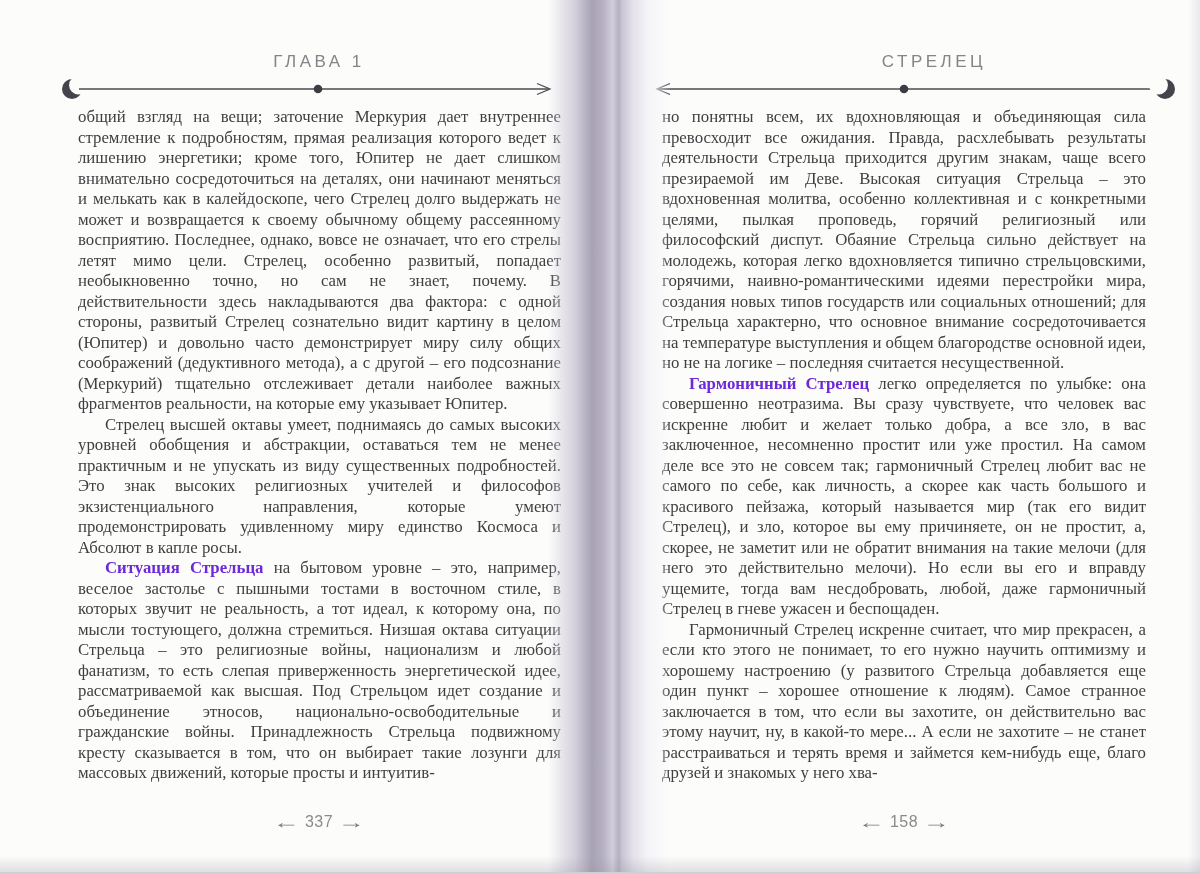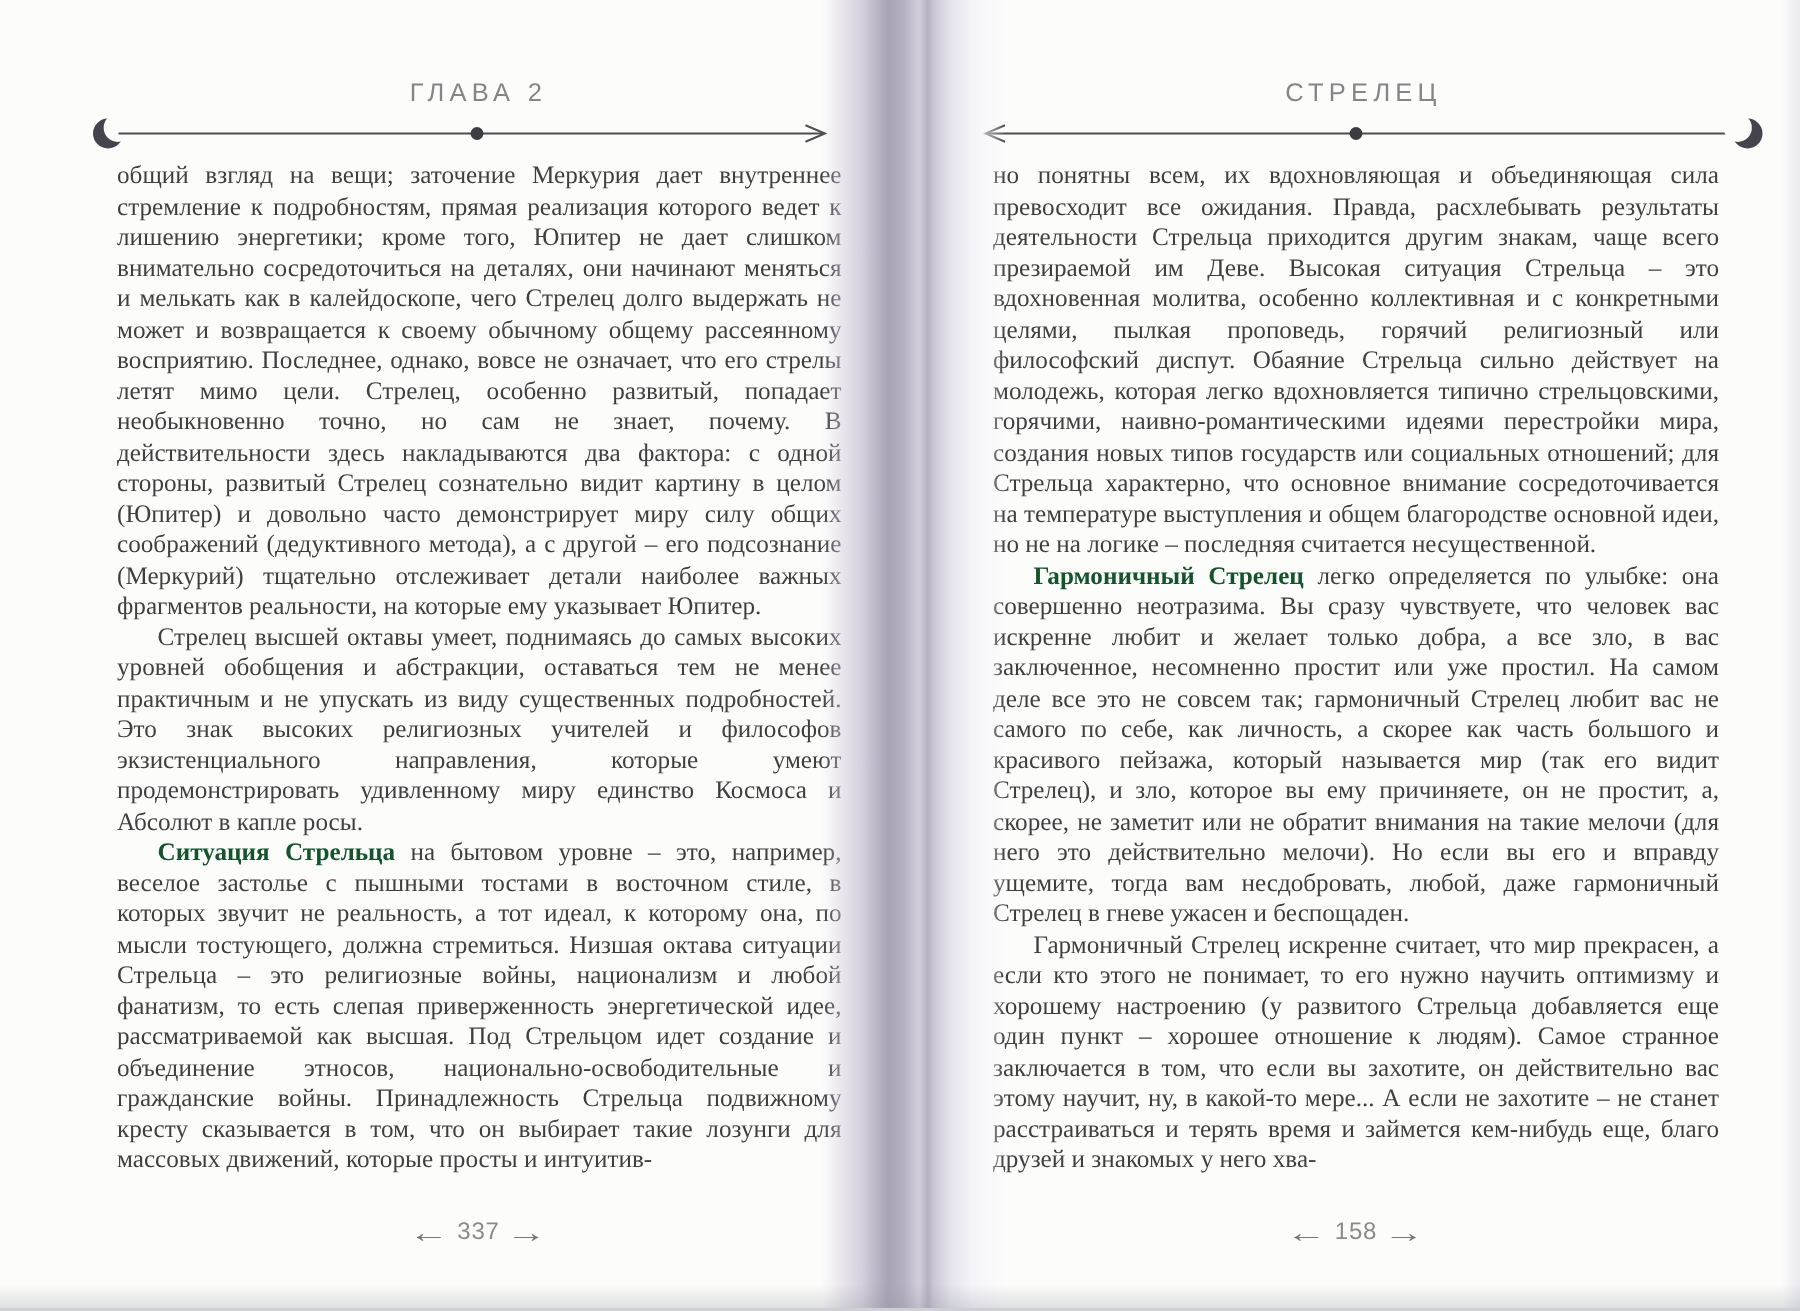--- a/index.html
+++ b/index.html
@@ -17,21 +17,21 @@
   }
   .rule{position:absolute;top:74px;height:30px;}
   
   .page-body{
     position:absolute;top:107px;height:702px;overflow:hidden;
     font-size:16.8px;line-height:20.5px;color:#3f3f42;
     text-align:justify;hyphens:auto;-webkit-hyphens:auto;
   }
   .page-body p{margin:0;padding:0;}
   .page-body p.indent{text-indent:27px;}
-  .page-body strong{font-weight:bold;color:#14532d;}
+  .page-body strong{font-weight:bold;color:#6d28d9;}
   
   .pager{
     position:absolute;top:810px;height:24px;
     font-family:"Liberation Sans",sans-serif;
     font-size:16px;color:#8b8b8e;text-align:center;letter-spacing:.5px;
     display:flex;align-items:center;justify-content:center;gap:9px;
   }
   .pager .arr{font-size:18px;color:#77777b;transform:scaleX(1.5);display:inline-block;}
   
   #spine{
@@ -58,21 +58,21 @@
     border-bottom:2px solid #cfcfd6;
     box-sizing:border-box;
   }
 </style>
 </head>
 <body>
 
 <div id="screen">
 
   <div>
-    <div class="page-title" style="left:78px;width:482px;">ГЛАВА 2</div>
+    <div class="page-title" style="left:78px;width:482px;">ГЛАВА 1</div>
 
     <svg class="rule" style="left:60px;" width="502" height="30">
       <g>
         <circle cx="12" cy="15" r="10" fill="#45444c"></circle>
         <circle cx="18.5" cy="11.2" r="9.4" fill="#fcfcfb"></circle>
       </g>
       <line x1="19" y1="15" x2="489" y2="15" stroke="#4d4c52" stroke-width="1.3"></line>
       <circle cx="258" cy="15" r="4.3" fill="#3d3c43"></circle>
       <path d="M477 9.5 L490 15 L477 20.5" fill="none" stroke="#4d4c52" stroke-width="1.3"></path>
     </svg>
@@ -84,21 +84,21 @@
       </div>
 
     <div class="pager" style="left:78px;width:482px;">
       <span class="arr">←</span>
       <span>337</span>
       <span class="arr">→</span>
     </div>
   </div>
 
   <div>
-    <div class="page-title" style="left:667px;width:484px;">СТРЕЛЕЦ</div>
+    <div class="page-title" style="left:692px;width:484px;">СТРЕЛЕЦ</div>
 
     <svg class="rule" style="left:655px;" width="522" height="30">
       <path d="M15 9.5 L2 15 L15 20.5" fill="none" stroke="#4d4c52" stroke-width="1.3"></path>
       <line x1="3" y1="15" x2="504" y2="15" stroke="#4d4c52" stroke-width="1.3"></line>
       <circle cx="249" cy="15" r="4.3" fill="#3d3c43"></circle>
       <g>
         <circle cx="510" cy="15" r="10" fill="#45444c"></circle>
         <circle cx="503.5" cy="11.2" r="9.4" fill="#fcfcfb"></circle>
       </g>
     </svg>

